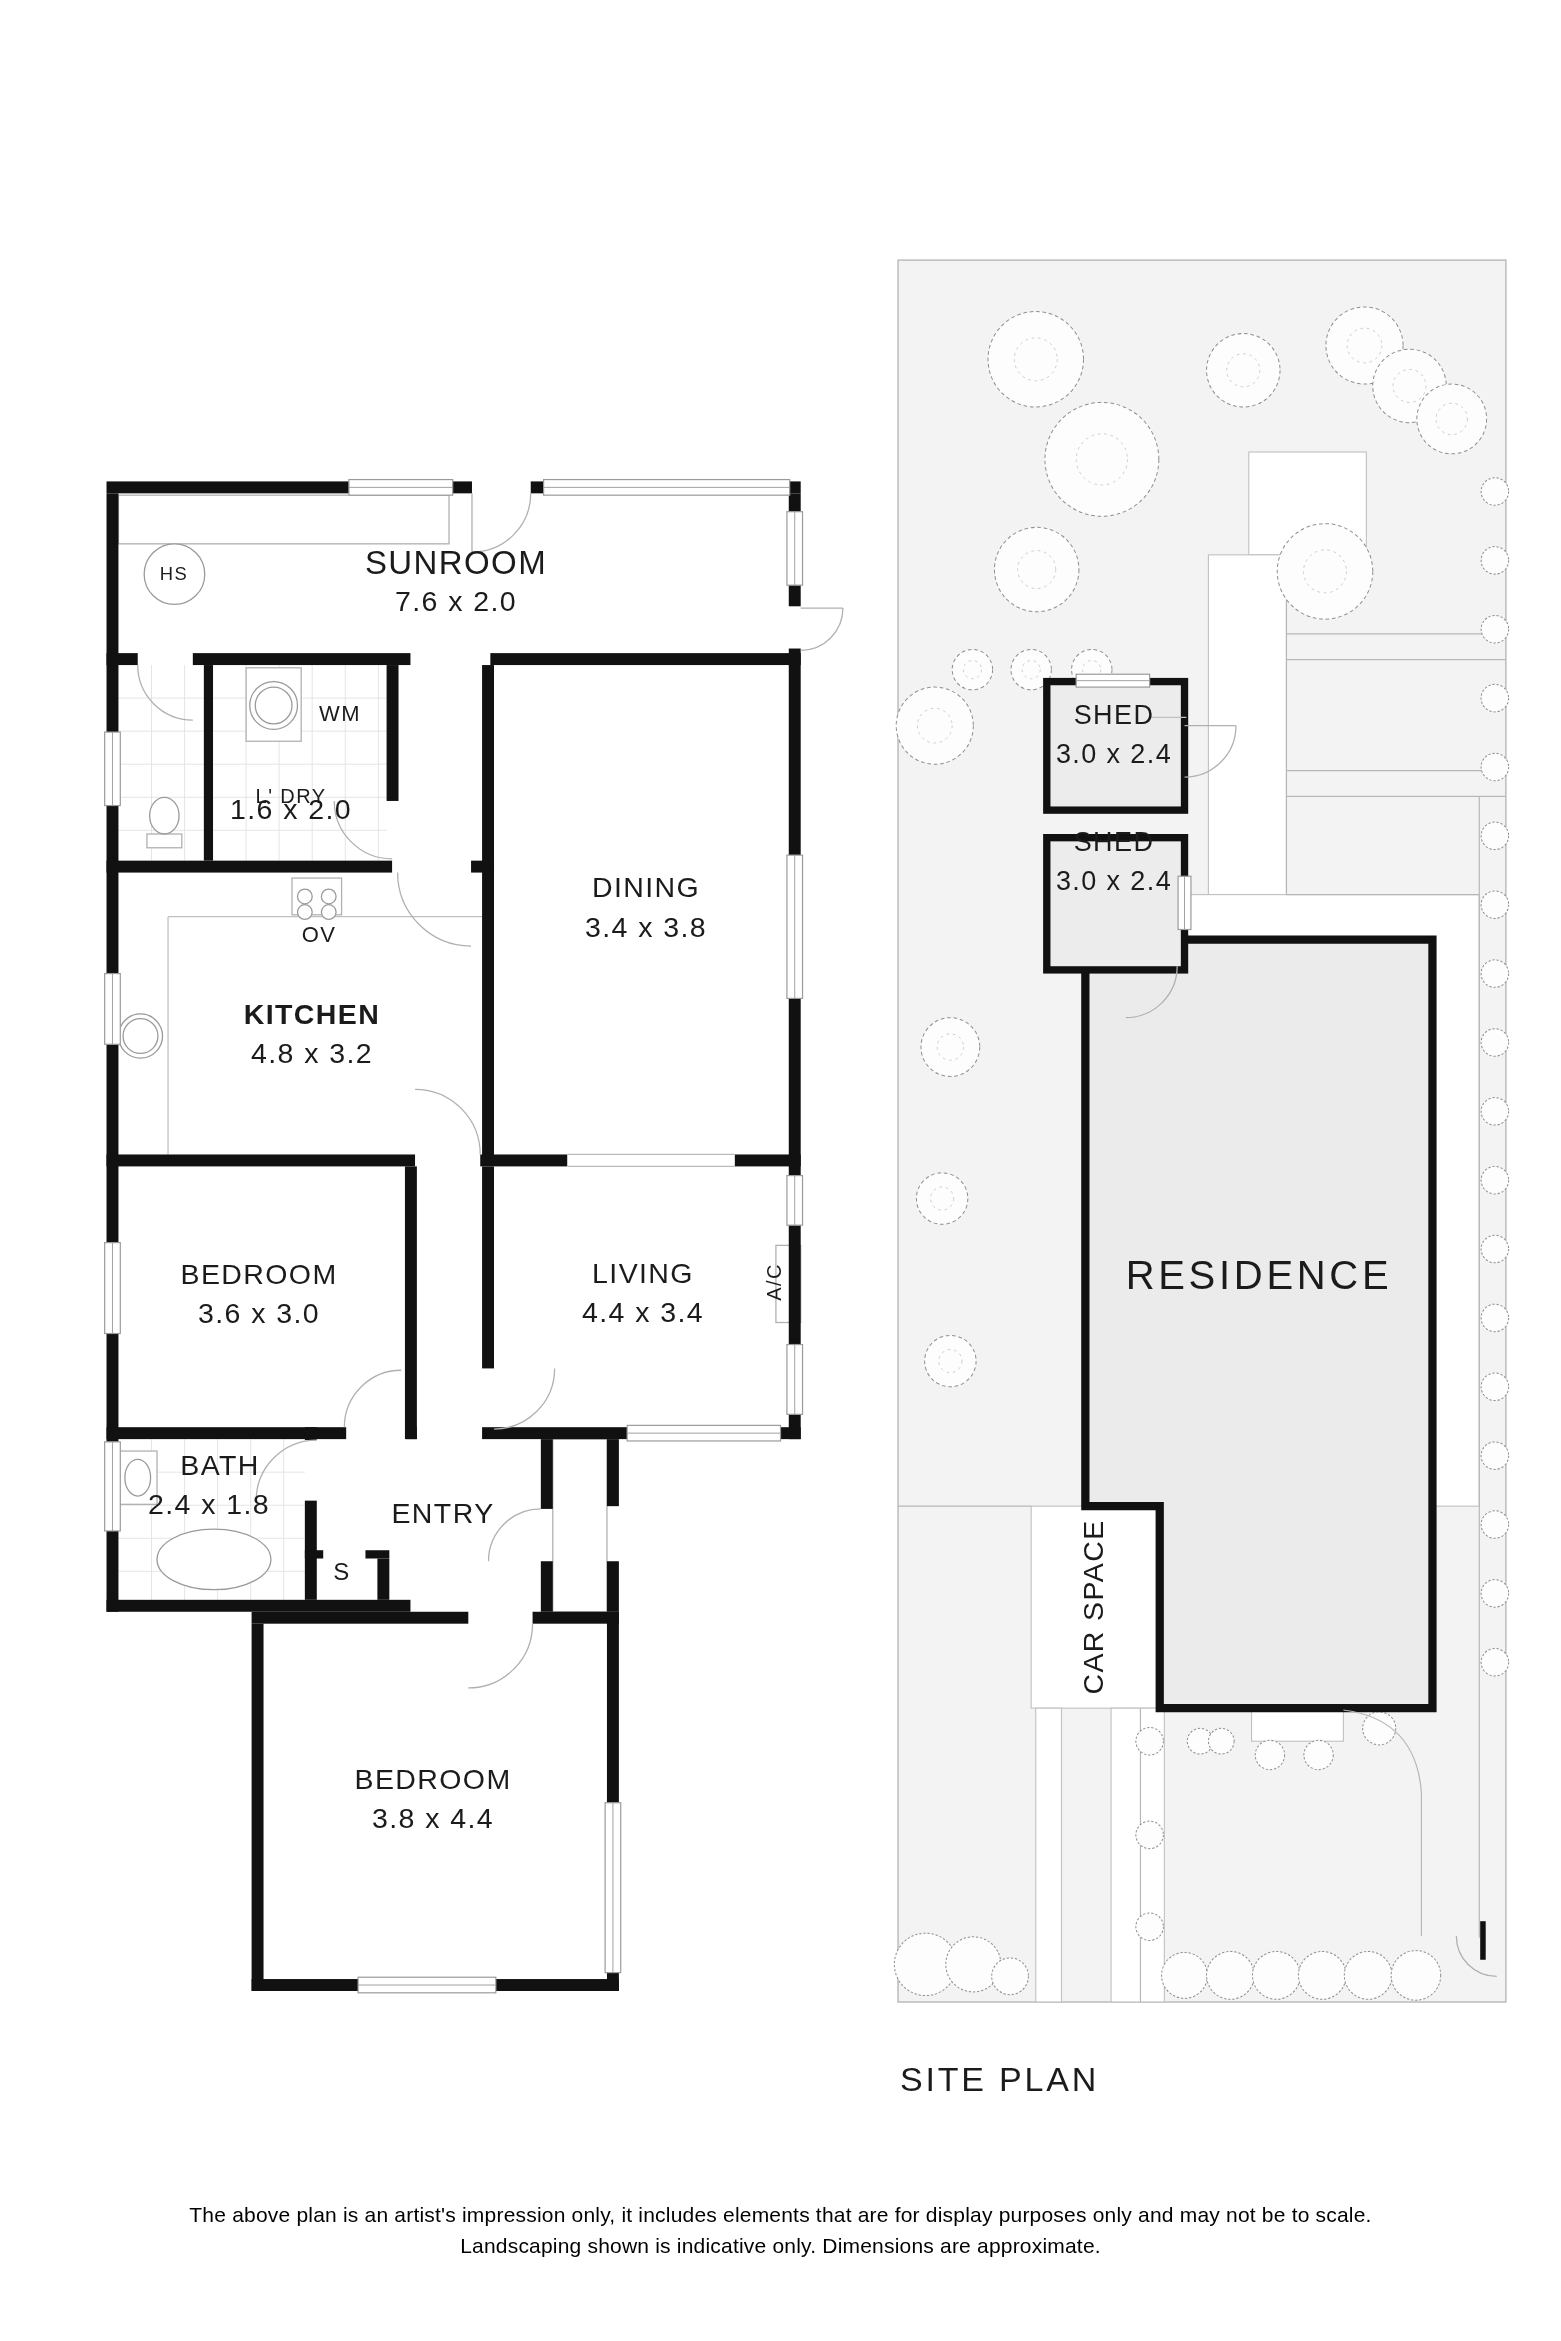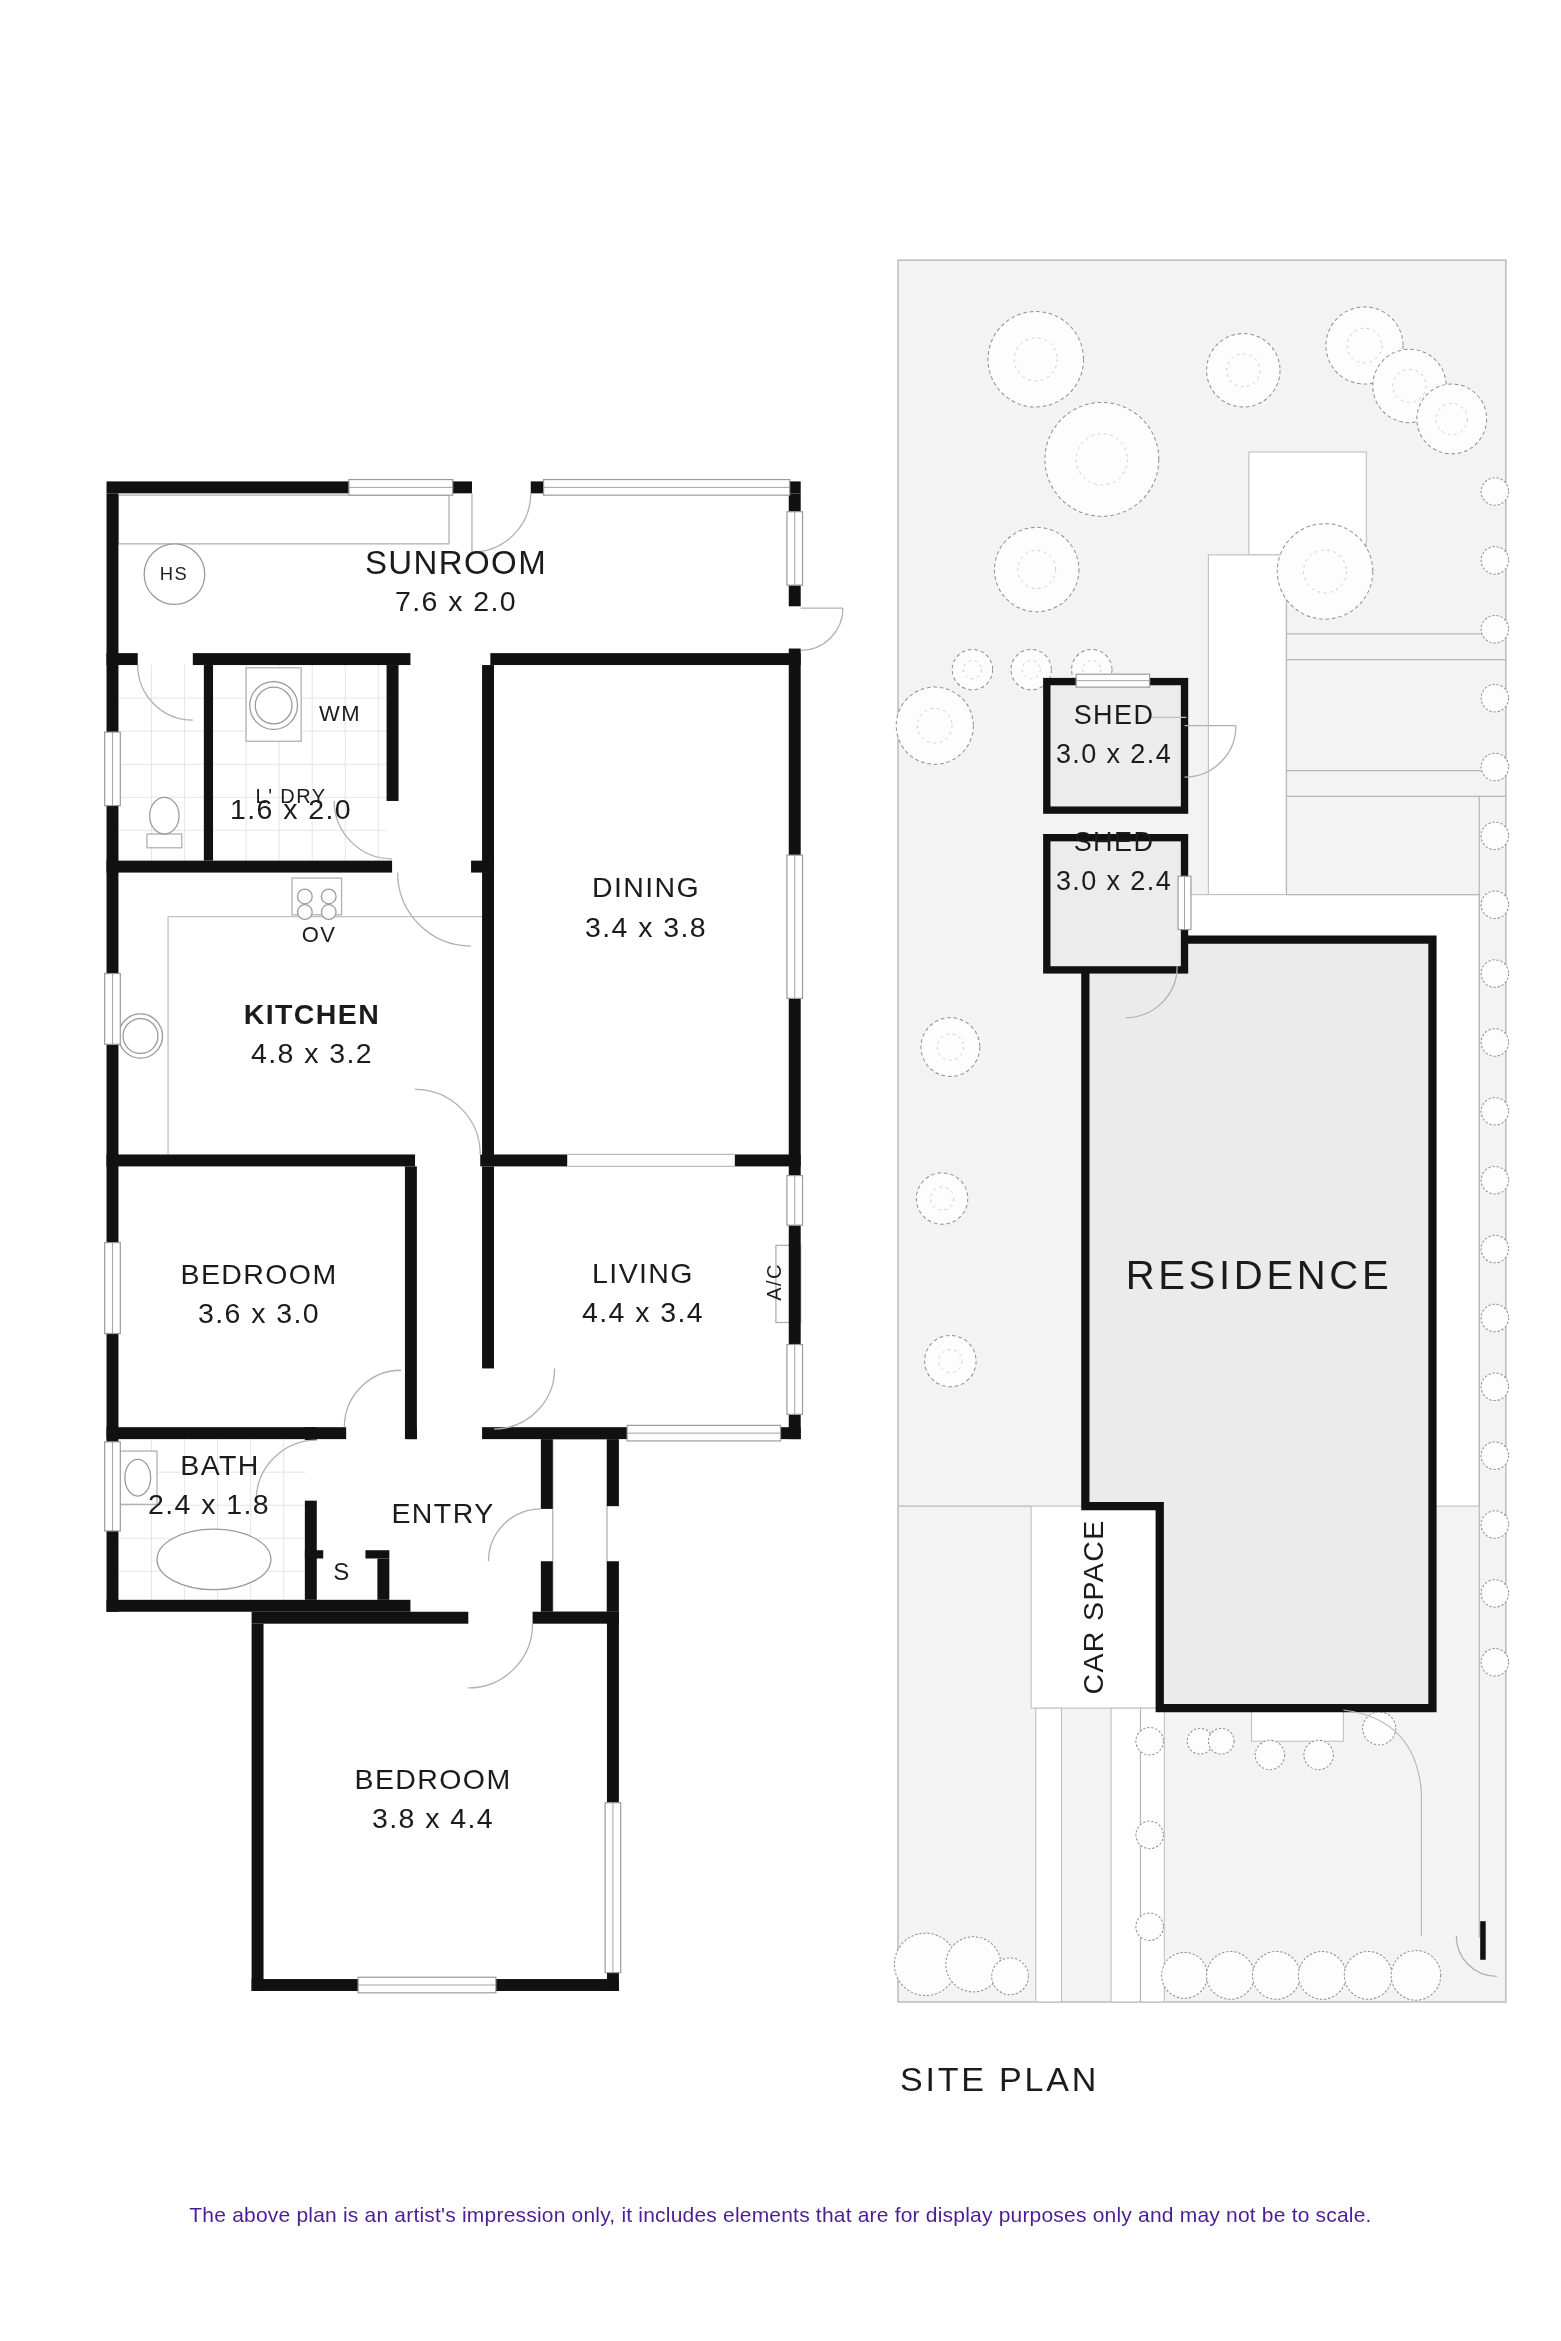--- a/index.html
+++ b/index.html
@@ -5,21 +5,21 @@
   html,body{margin:0;padding:0;background:#ffffff;}
   #stage{position:relative;width:1561px;height:2342px;background:#ffffff;overflow:hidden;
          font-family:"Liberation Sans", sans-serif;color:#1b1b1b;}
   #plan-svg{position:absolute;left:0;top:0;}
   #labels{position:absolute;left:0;top:0;width:1561px;height:2342px;}
   .lbl{position:absolute;transform:translate(-50%,-50%);white-space:nowrap;
        color:#1b1b1b;letter-spacing:1.4px;font-size:28.5px;line-height:1;}
   .lbl.rot{transform:translate(-50%,-50%) rotate(-90deg);}
   .lbl.left-anchor{transform:translate(0,-50%);margin-top:19px;}
   .disclaimer{position:absolute;left:0;width:1561px;text-align:center;font-size:21px;
-              letter-spacing:0.2px;color:#4c1d95;}
+              letter-spacing:0.2px;color:#000000;}
 </style>
 </head>
 <body>
 
 <div id="stage">
   <svg id="plan-svg" width="1561" height="2342" viewBox="0 0 1700 2550">
 
     <g id="g-site">
       <rect x="978" y="283" width="662" height="1897" fill="#f3f3f3" stroke="#b7b7b7" stroke-width="1.5"></rect>
       <g id="g-site-white">
@@ -281,20 +281,21 @@
           <path d="M1630.0,2152.0 A44,44 0 0 1 1586.0,2108.0" fill="none" stroke="#b0b0b0" stroke-width="1.4"></path>
           <line x1="872" y1="662" x2="918" y2="662" stroke="#b0b0b0" stroke-width="1.4"></line>
           <line x1="1290" y1="790" x2="1346" y2="790" stroke="#b0b0b0" stroke-width="1.4"></line>
           <line x1="514" y1="537" x2="514" y2="601" stroke="#b0b0b0" stroke-width="1.4"></line>
         </g>
     </g>
   </svg>
 
   <div id="labels">
     <div class="disclaimer" style="top:2203px">The above plan is an artist's impression only, it includes elements that are for display purposes only and may not be to scale.</div>
+    <div class="disclaimer" style="top:2234px">Landscaping shown is indicative only. Dimensions are approximate.</div>
     <div class="lbl left-anchor" style="left:900px;top:2060px;font-size:34px;letter-spacing:2.8px">SITE PLAN</div>
   <div class="lbl" style="left: 456px; top: 562px; font-size: 33px; letter-spacing: 1.4px;">SUNROOM</div>
       <div class="lbl" style="left: 456px; top: 601px; font-size: 28.5px; letter-spacing: 1.4px;">7.6 x 2.0</div>
       <div class="lbl" style="left: 291px; top: 796px; font-size: 20px; letter-spacing: 1.4px;">L' DRY</div>
       <div class="lbl" style="left: 291px; top: 809px; font-size: 28.5px; letter-spacing: 1.4px;">1.6 x 2.0</div>
       <div class="lbl" style="left: 646px; top: 887px; font-size: 28.5px; letter-spacing: 1.4px;">DINING</div>
       <div class="lbl" style="left: 646px; top: 927px; font-size: 28.5px; letter-spacing: 1.4px;">3.4 x 3.8</div>
       <div class="lbl" style="left: 312px; top: 1014px; font-size: 28.5px; letter-spacing: 1.4px; font-weight: bold;">KITCHEN</div>
       <div class="lbl" style="left: 312px; top: 1053px; font-size: 28.5px; letter-spacing: 1.4px;">4.8 x 3.2</div>
       <div class="lbl" style="left: 259px; top: 1274px; font-size: 28.5px; letter-spacing: 1.4px;">BEDROOM</div>

